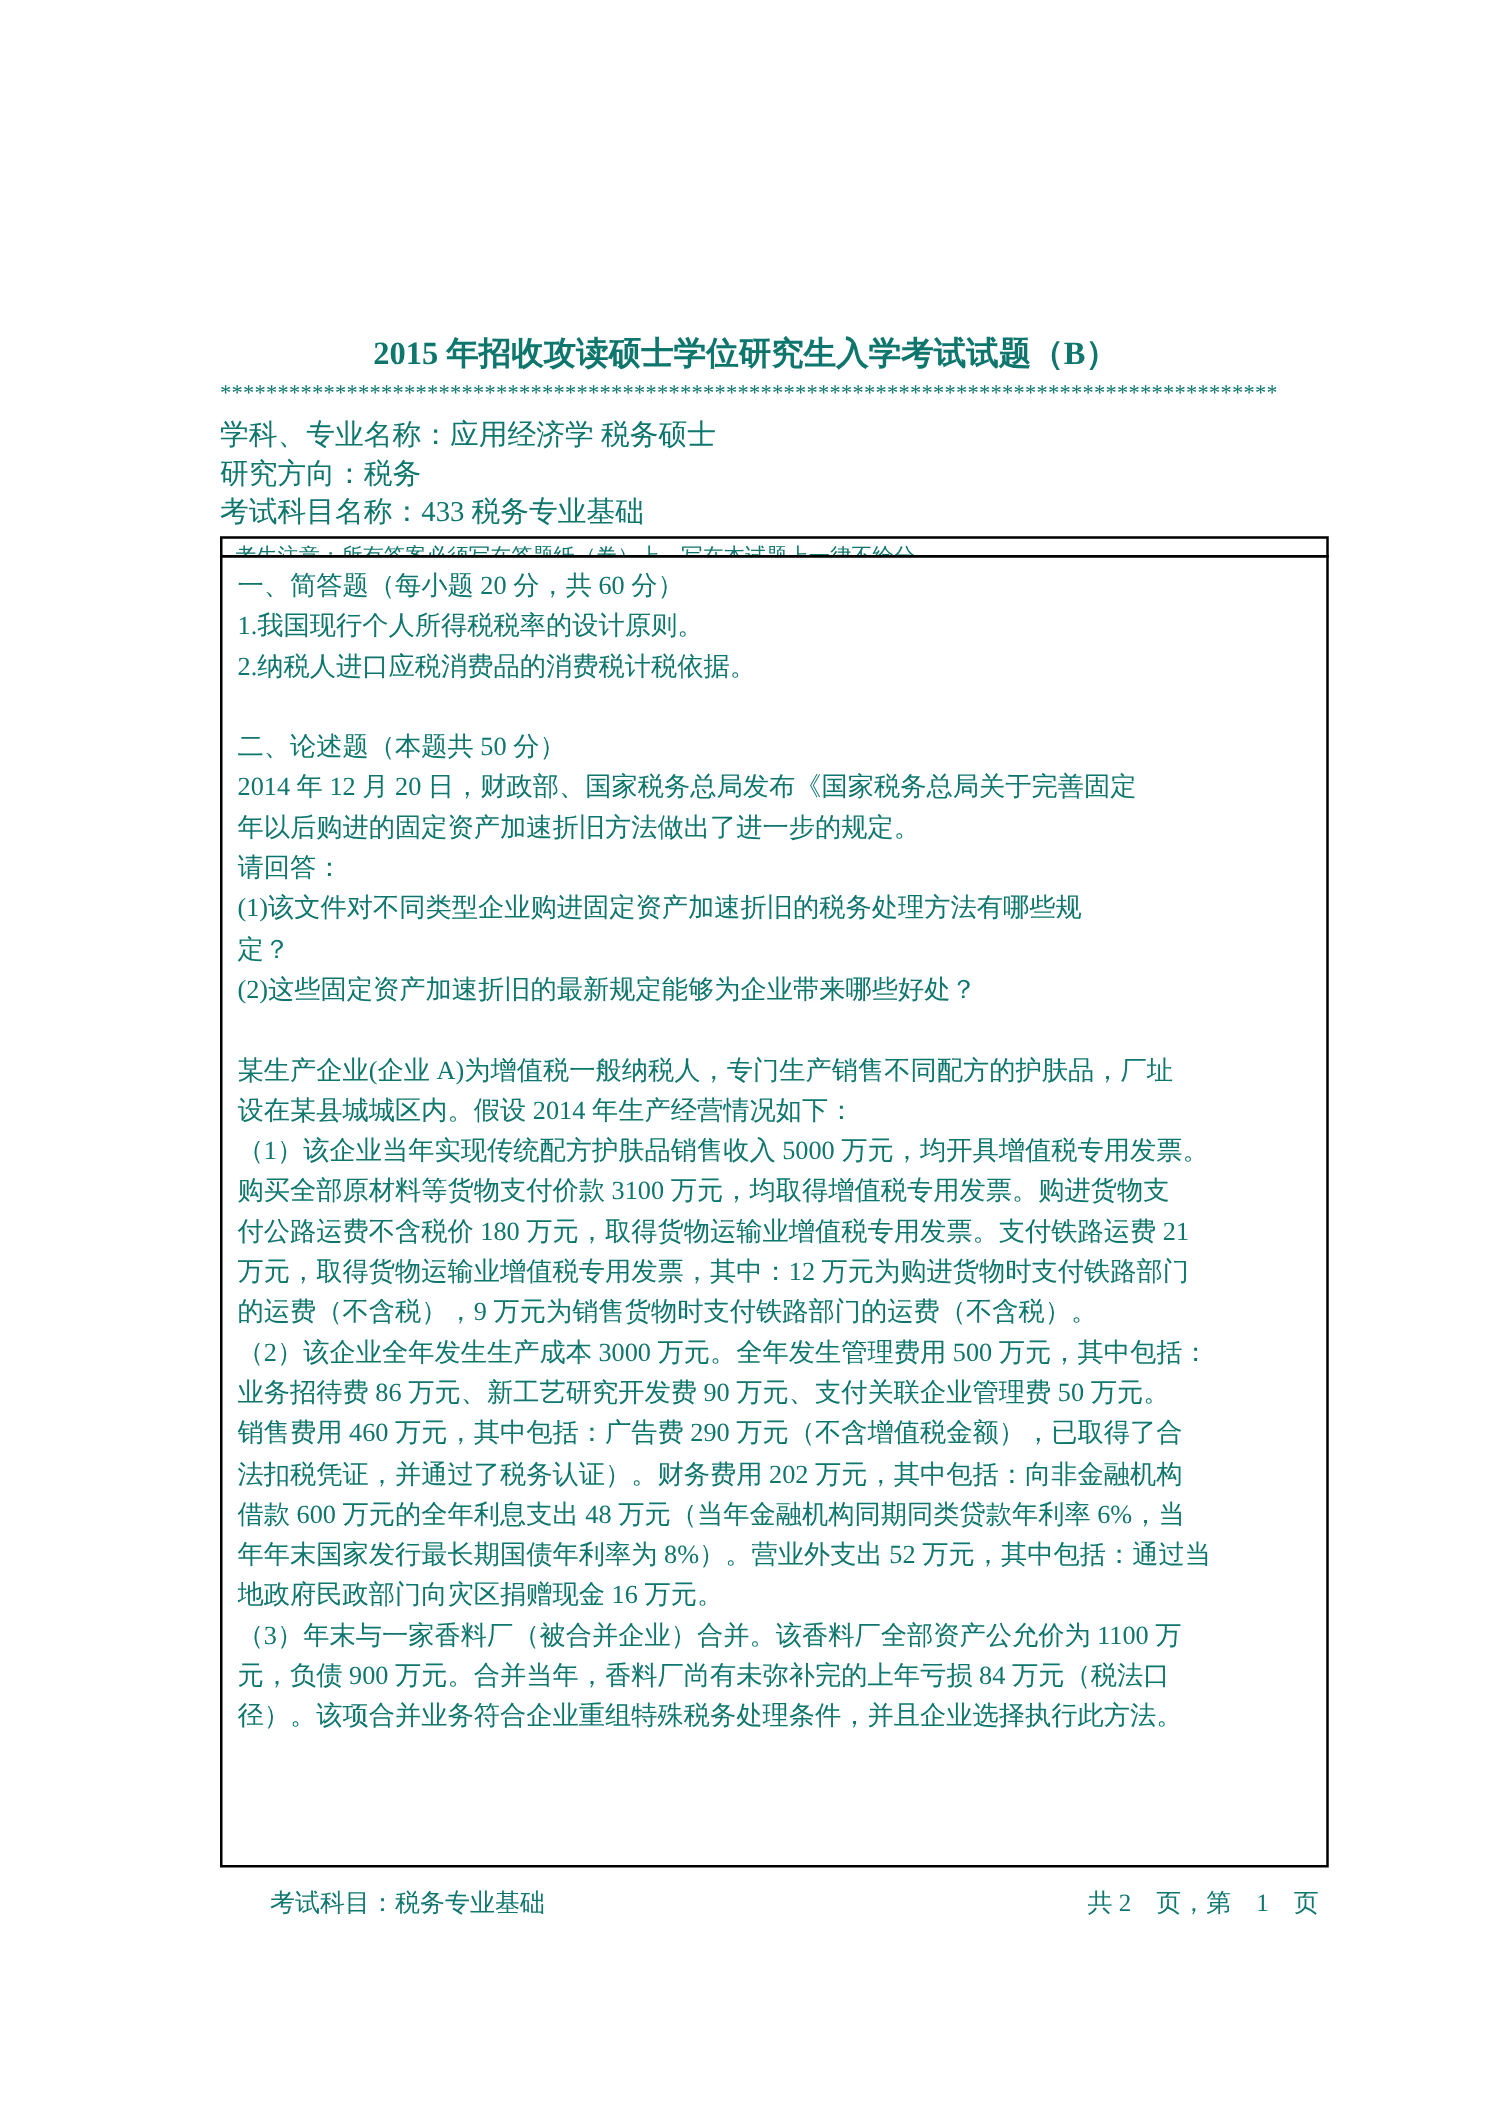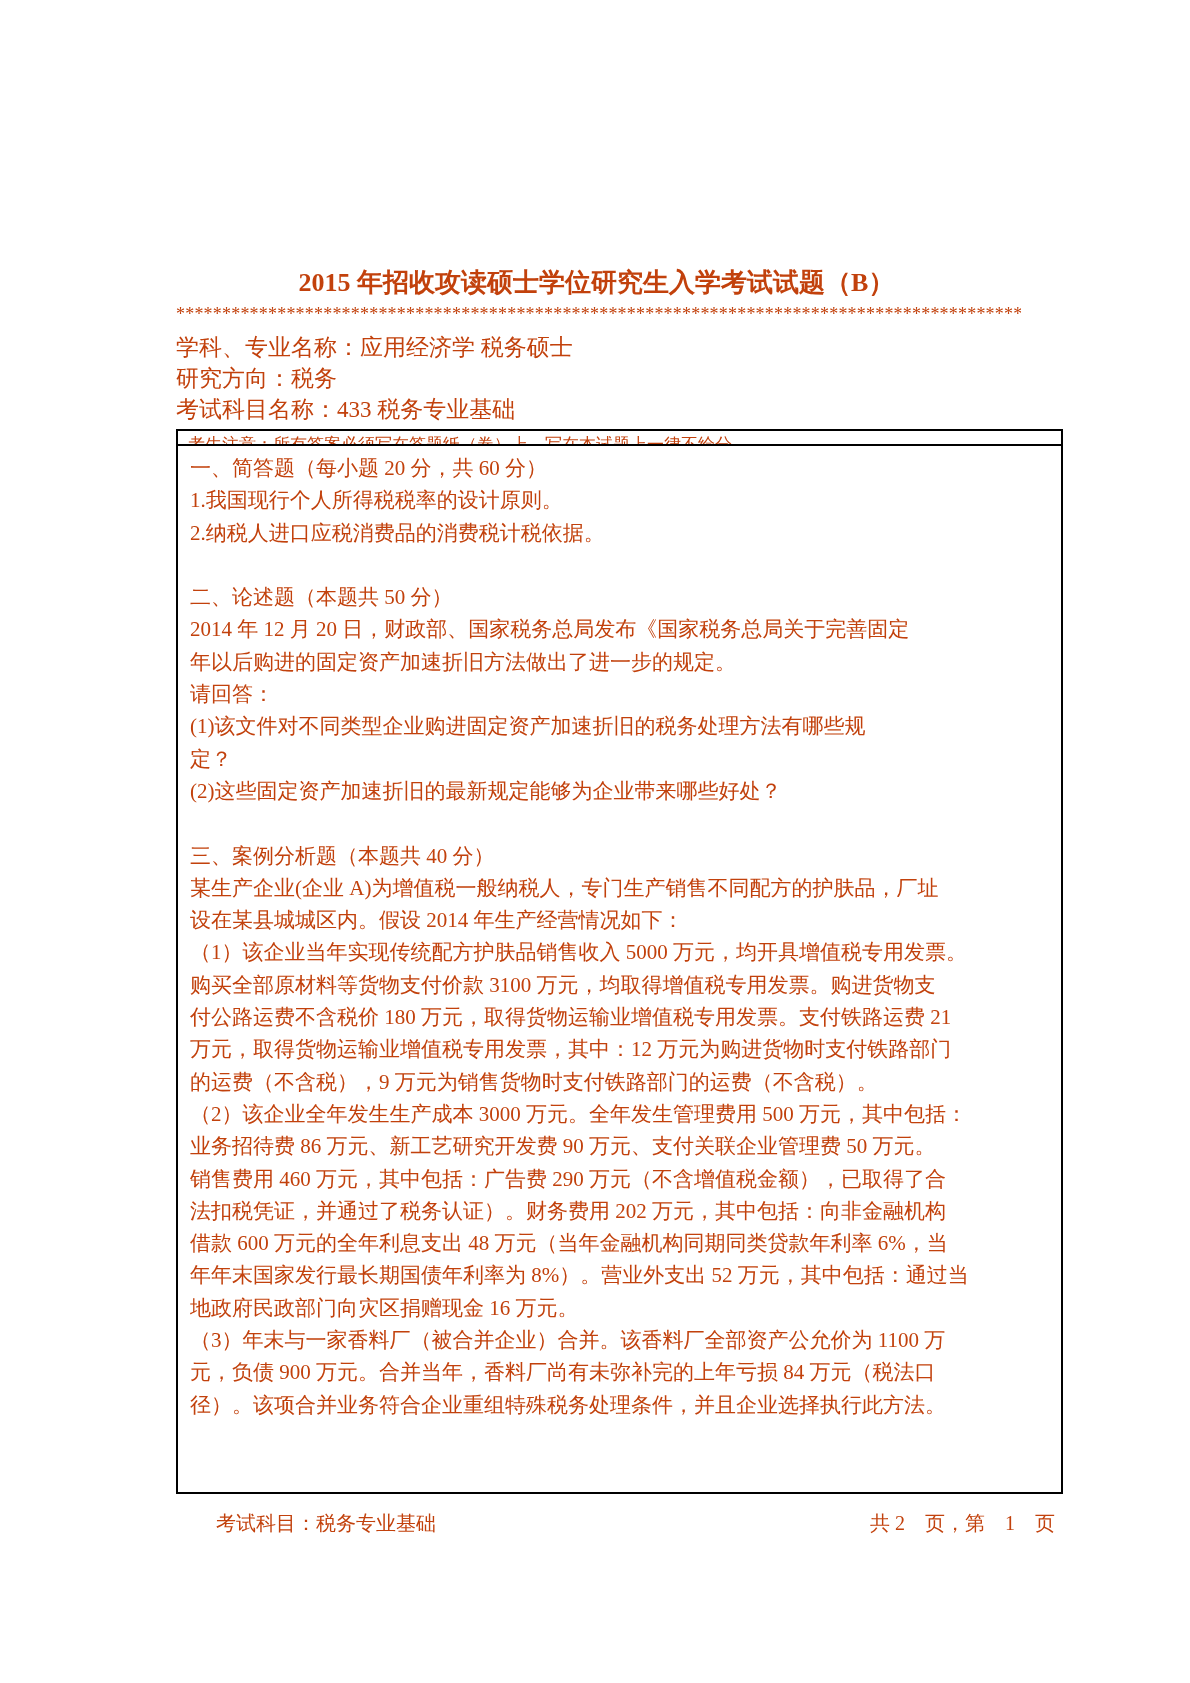--- a/index.html
+++ b/index.html
@@ -5,21 +5,21 @@
   html, body {
     margin: 0;
     padding: 0;
     background: #ffffff;
   }
   .page {
     position: relative;
     width: 1190px;
     height: 1683px;
     background: #ffffff;
-    color: #c2410c;
+    color: #0f766e;
     font-family: "Liberation Serif", "DejaVu Serif", serif;
     overflow: hidden;
   }
   .content {
     position: absolute;
     left: 176px;
     top: 268px;
     width: 887px;
   }
   .title {
@@ -127,21 +127,20 @@
         <div class="bodyline">2.纳税人进口应税消费品的消费税计税依据。</div>
         <div class="bodyline"></div>
         <div class="bodyline">二、论述题（本题共 50 分）</div>
         <div class="bodyline">2014 年 12 月 20 日，财政部、国家税务总局发布《国家税务总局关于完善固定</div>
         <div class="bodyline">年以后购进的固定资产加速折旧方法做出了进一步的规定。</div>
         <div class="bodyline">请回答：</div>
         <div class="bodyline">(1)该文件对不同类型企业购进固定资产加速折旧的税务处理方法有哪些规</div>
         <div class="bodyline">定？</div>
         <div class="bodyline">(2)这些固定资产加速折旧的最新规定能够为企业带来哪些好处？</div>
         <div class="bodyline"></div>
-        <div class="bodyline">三、案例分析题（本题共 40 分）</div>
         <div class="bodyline">某生产企业(企业 A)为增值税一般纳税人，专门生产销售不同配方的护肤品，厂址</div>
         <div class="bodyline">设在某县城城区内。假设 2014 年生产经营情况如下：</div>
         <div class="bodyline">（1）该企业当年实现传统配方护肤品销售收入 5000 万元，均开具增值税专用发票。</div>
         <div class="bodyline">购买全部原材料等货物支付价款 3100 万元，均取得增值税专用发票。购进货物支</div>
         <div class="bodyline">付公路运费不含税价 180 万元，取得货物运输业增值税专用发票。支付铁路运费 21</div>
         <div class="bodyline">万元，取得货物运输业增值税专用发票，其中：12 万元为购进货物时支付铁路部门</div>
         <div class="bodyline">的运费（不含税），9 万元为销售货物时支付铁路部门的运费（不含税）。</div>
         <div class="bodyline">（2）该企业全年发生生产成本 3000 万元。全年发生管理费用 500 万元，其中包括：</div>
         <div class="bodyline">业务招待费 86 万元、新工艺研究开发费 90 万元、支付关联企业管理费 50 万元。</div>
         <div class="bodyline">销售费用 460 万元，其中包括：广告费 290 万元（不含增值税金额），已取得了合</div>

